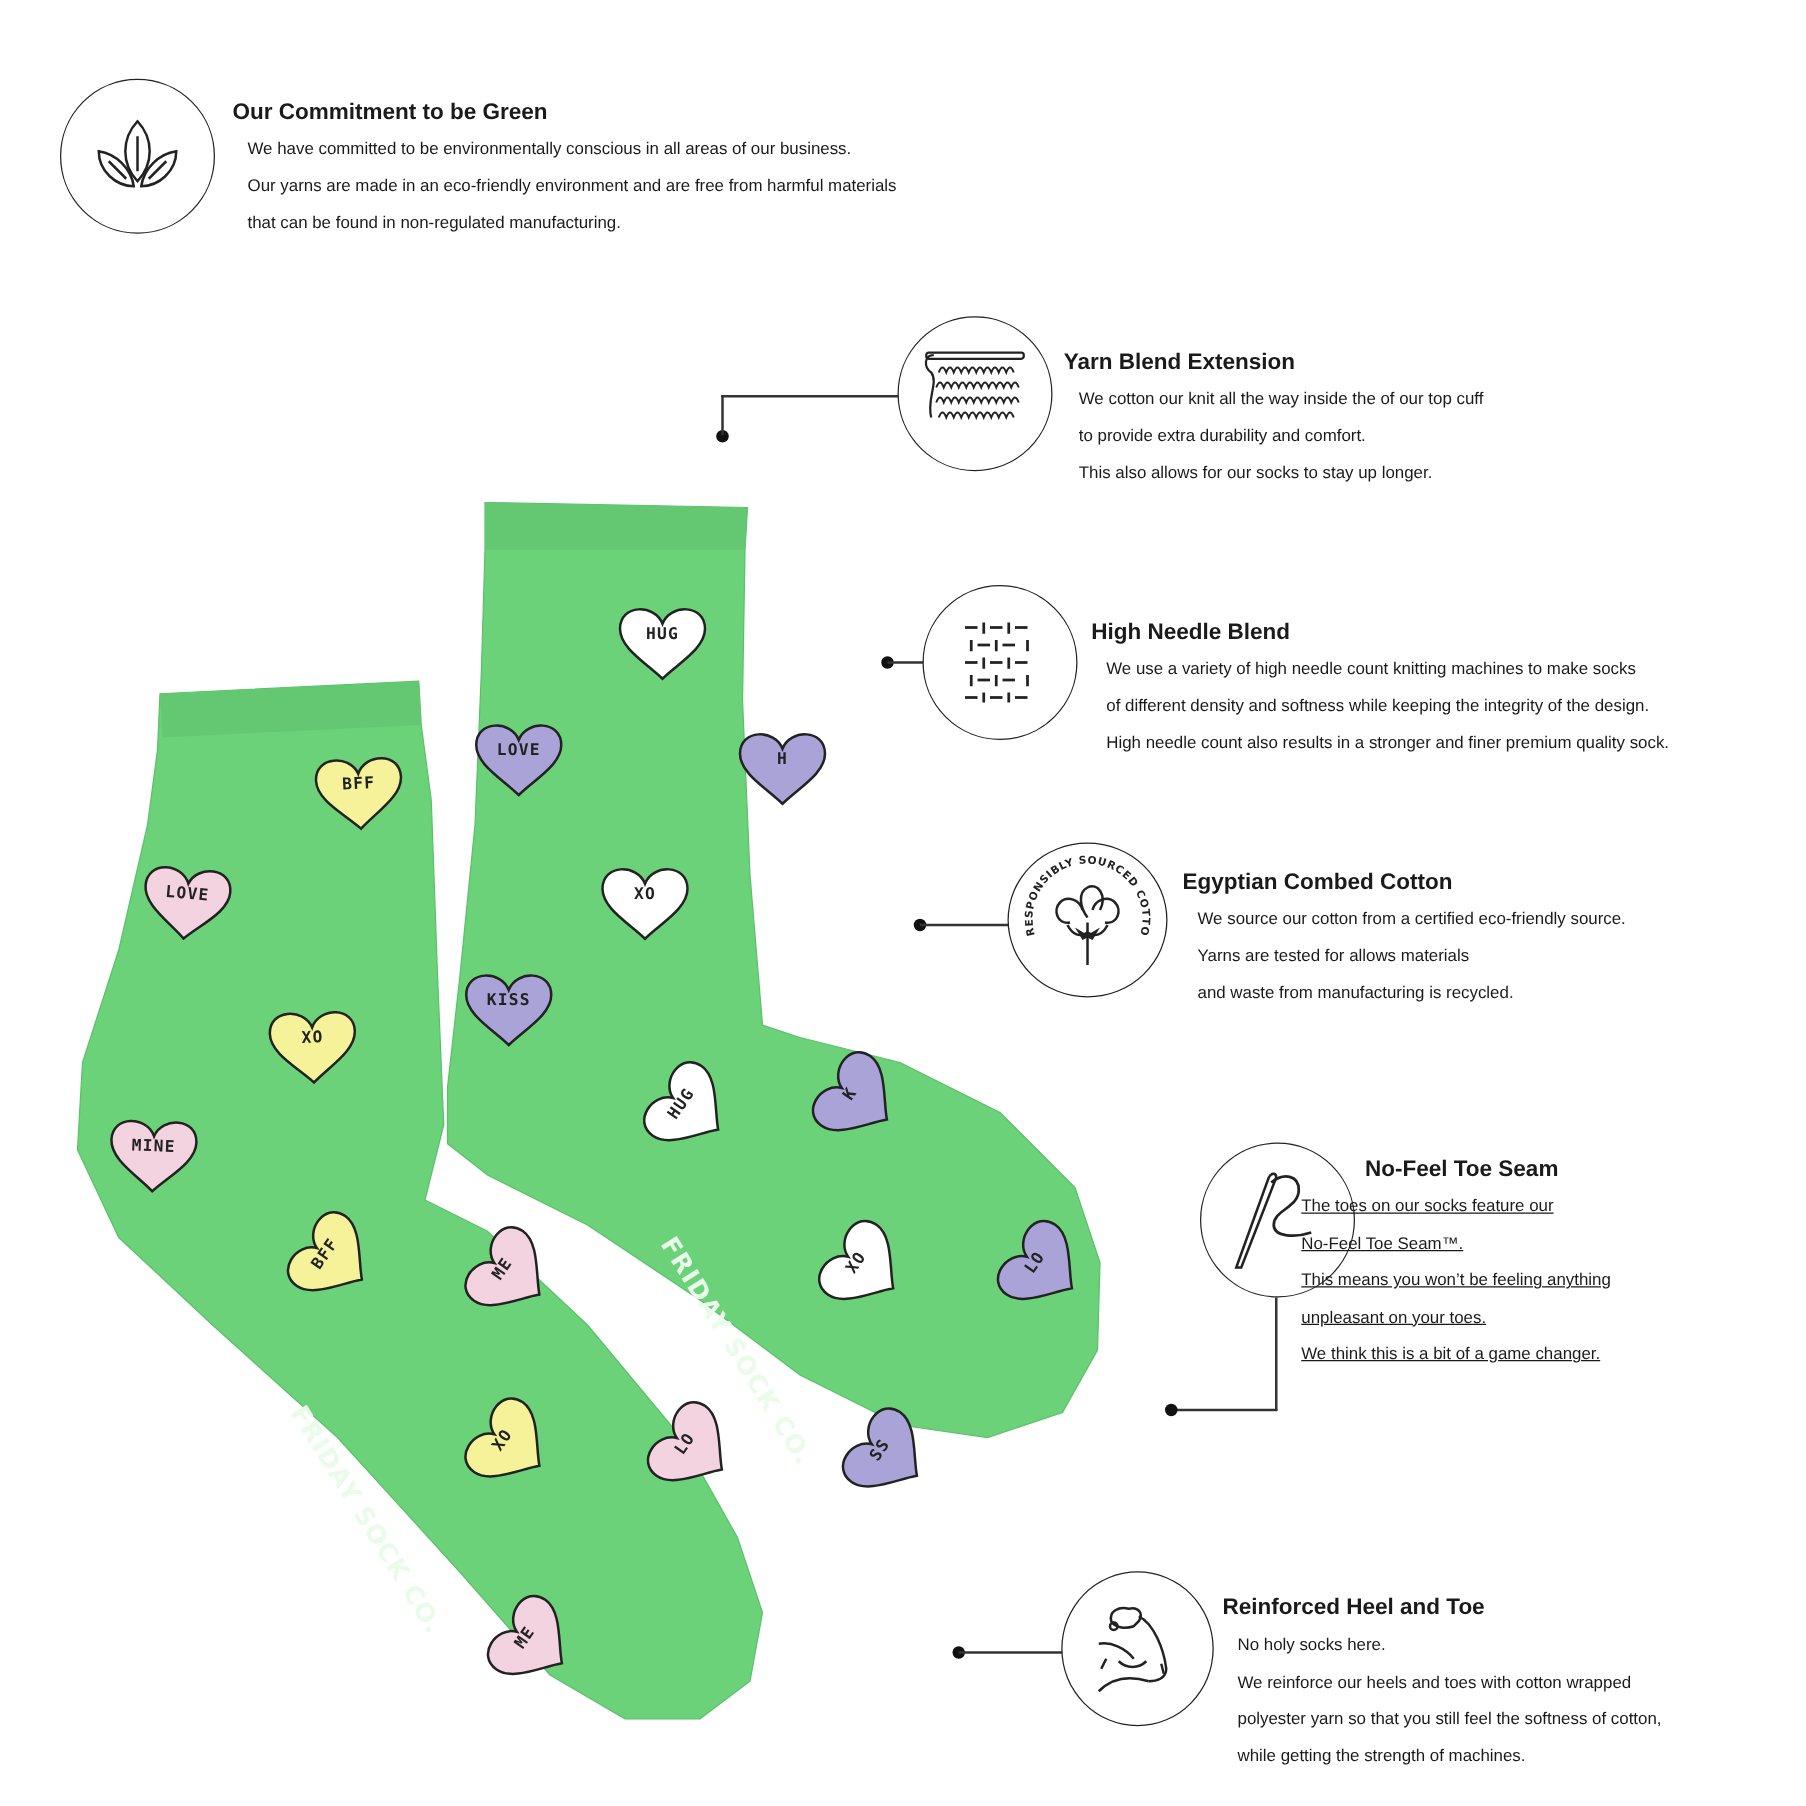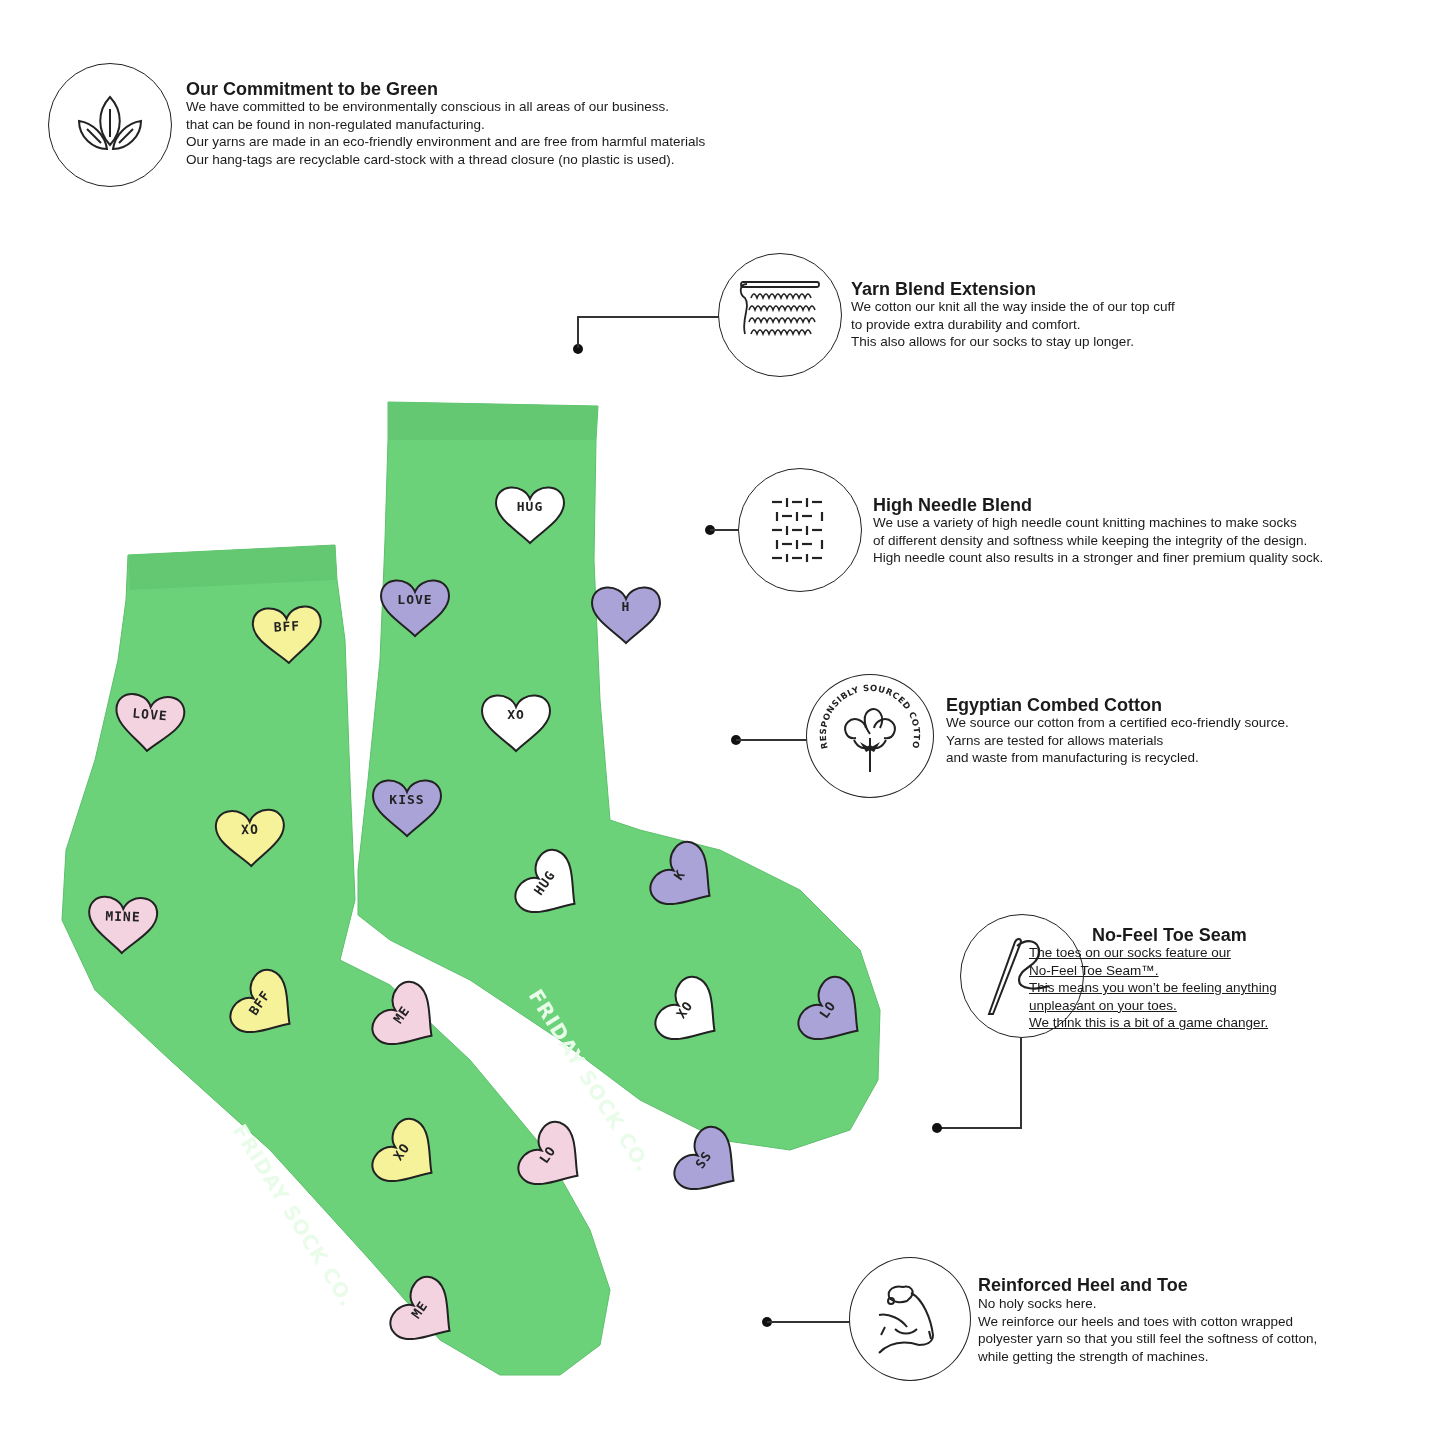--- a/index.html
+++ b/index.html
@@ -4,21 +4,21 @@
 <style>
   html, body { margin:0; padding:0; }
   body { width:1445px; height:1445px; background:#ffffff; position:relative; overflow:hidden;
          font-family:"Liberation Sans", "DejaVu Sans", sans-serif; color:#1a1a1a; }
   .feature { position:absolute; }
   .icon-circle { position:absolute; border:1.5px solid #222; border-radius:50%; background:#fff;
                  display:flex; align-items:center; justify-content:center; box-sizing:border-box; }
   .icon-circle svg { overflow:visible; }
   .ftitle { position:absolute; font-weight:bold; font-size:18px; white-space:nowrap; color:#1a1a1a; }
   .fbody { position:absolute; font-size:13.5px; line-height:17.6px; white-space:nowrap; color:#1a1a1a; }
-  .fbody div { margin:0; }
+  .fbody div { margin:12px; }
   .dot { position:absolute; width:10px; height:10px; border-radius:50%; background:#111; }
   .hline { position:absolute; height:1.5px; background:#333; }
   .vline { position:absolute; width:1.5px; background:#333; }
   .sock-wrap { position:absolute; left:0; top:0; width:1445px; height:1445px; }
   .heart-text { font-family:"DejaVu Sans Mono", monospace; font-weight:bold; font-size:13px; fill:#222; letter-spacing:1px; }
   .brand-text { font-family:"DejaVu Sans", sans-serif; font-weight:bold; font-size:20px; fill:#e9fbe9; letter-spacing:1px; }
 </style>
 </head>
 <body>
 
@@ -129,23 +129,22 @@
       <line x1="35" y1="14" x2="35" y2="42" stroke="#222" stroke-width="2"></line>
       <path d="M4,26 C4,42 18,54 32,54 C30,40 18,28 4,26 Z" fill="none" stroke="#222" stroke-width="2"></path>
       <line x1="12" y1="34" x2="26" y2="48" stroke="#222" stroke-width="2"></line>
       <path d="M66,26 C66,42 52,54 38,54 C40,40 52,28 66,26 Z" fill="none" stroke="#222" stroke-width="2"></path>
       <line x1="58" y1="34" x2="44" y2="48" stroke="#222" stroke-width="2"></line>
     </svg>
   </div>
   <div class="ftitle" style="left:186px;top:79px;">Our Commitment to be Green</div>
   <div class="fbody" style="left:186px;top:98px;">
     <div>We have committed to be environmentally conscious in all areas of our business.</div>
+    <div>Our yarns are made in an eco-friendly environment and are free from harmful materials</div>
     <div>that can be found in non-regulated manufacturing.</div>
-    <div>Our yarns are made in an eco-friendly environment and are free from harmful materials</div>
-    <div>Our hang-tags are recyclable card-stock with a thread closure (no plastic is used).</div>
   </div>
 </div>
 
 <div class="feature" style="left:0;top:0;">
   <div class="dot" style="left:573px;top:344px;"></div>
   <div class="vline" style="left:577px;top:316px;height:32px;"></div>
   <div class="hline" style="left:577px;top:316px;width:142px;"></div>
   <div class="icon-circle" style="left:718px;top:253px;width:124px;height:124px;">
     <svg width="90" height="70" viewBox="0 0 90 70">
       <rect x="6" y="2" width="78" height="5" rx="2" fill="none" stroke="#222" stroke-width="1.8"></rect>

